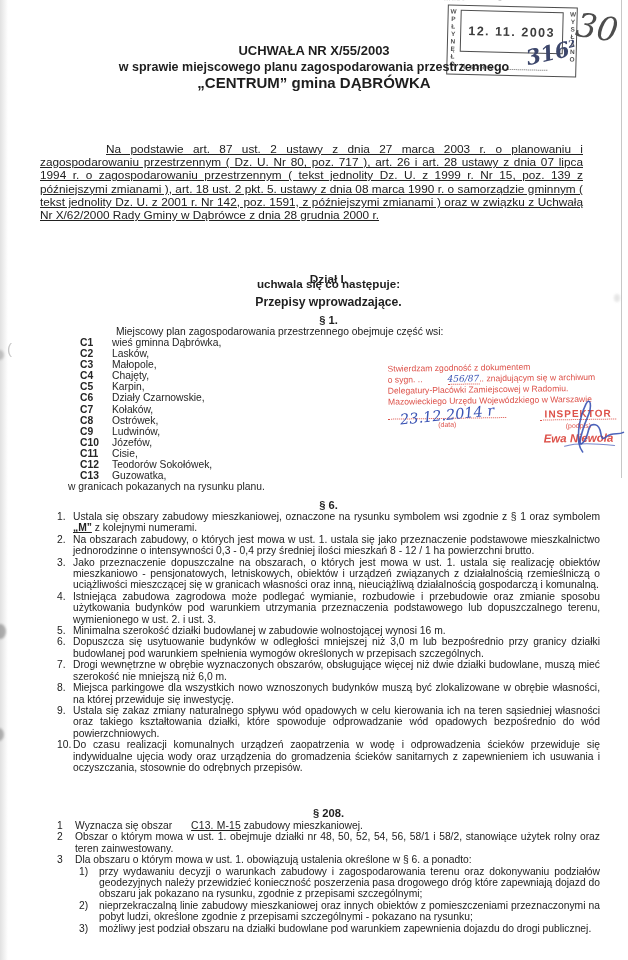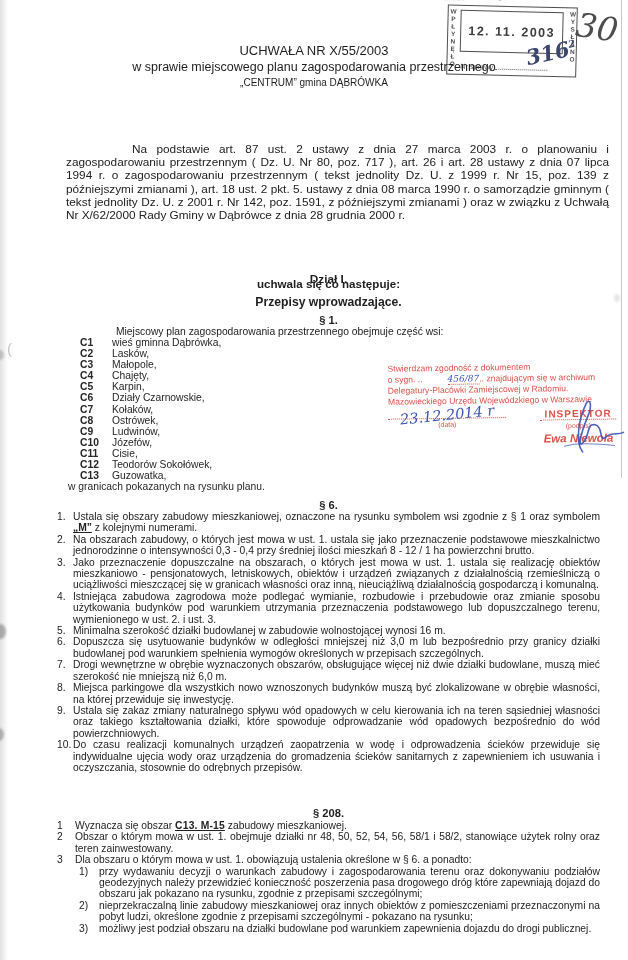--- a/index.html
+++ b/index.html
@@ -33,24 +33,24 @@
   .dotline{display:inline-block;width:52px;border-bottom:1px dotted #666;height:7px;}
   .hw{font-family:"DejaVu Serif",serif;font-style:italic;}
   .case-no{position:absolute;left:78px;top:32px;font-size:21px;color:#3c466b;
       transform:rotate(-14deg);font-weight:bold;}
   .case-no sup{font-size:10px;}
   .page-no{position:absolute;left:576px;top:8px;font-size:33px;color:#4d4d4d;
       transform:rotate(9deg);}
 
   
   .title-block{position:absolute;left:30px;top:43px;width:568px;text-align:center;
-      font-weight:normal;line-height:16px;color:#1e1e1e;}
-  .t1{font-size:13px;} .t2{font-size:13px;} .t3{font-size:12.5px;} .t4{font-size:10px;}
-  .intro{position:absolute;left:66px;top:131px;width:543px;font-size:11.8px;line-height:13.3px;
-      text-align:justify;text-indent:66px;color:#212121;}
+      font-weight:bold;line-height:16px;color:#1e1e1e;}
+  .t1{font-size:13px;} .t2{font-size:13px;} .t3{font-size:12.5px;} .t4{font-size:15px;}
+  .intro{position:absolute;left:40px;top:131px;width:543px;font-size:11.8px;line-height:13.3px;
+      text-align:justify;text-indent:66px;color:#212121;text-decoration:underline;}
   .h-center{position:absolute;left:57px;width:543px;text-align:center;font-weight:bold;color:#1f1f1f;}
   .resolve{top:248px;font-size:11.6px;margin-top:29px;}
   .dzial{top:272px;font-size:11.8px;}
   .dzial-sub{top:295px;font-size:12.2px;}
   .s1-head{top:314px;font-size:11.2px;}
   .s6-head{top:499px;font-size:11.2px;}
   .s208-head{top:807px;font-size:11.2px;}
   .s1-lead{position:absolute;left:68px;top:326px;font-size:10.3px;color:#222;margin-left:48px;}
   .vlist{position:absolute;left:80px;top:337px;font-size:10.3px;line-height:11.1px;}
   .vrow{display:flex;}
@@ -60,21 +60,21 @@
   .olist{position:absolute;left:57px;width:543px;font-size:10.3px;line-height:11.4px;
       text-align:justify;color:#222;}
   .s6-list{top:511px;}
   .s208-list{top:820px;}
   .li{position:relative;padding-left:16px;}
   .s208-list .li{padding-left:18px;}
   .num{position:absolute;left:0;top:0;}
   .subli{position:relative;margin-left:18px;padding-left:24px;}
   .subli .num{left:4px;}
   .bu{font-weight:bold;text-decoration:underline;}
-  .bu-big{font-weight:bold;text-decoration:underline;letter-spacing:.2px;}
+  .bu-big{font-weight:normal;text-decoration:underline;letter-spacing:.2px;margin-left:16px;}
 
   
   .cert{position:absolute;left:388px;top:362px;width:242px;color:#dd5149;font-size:8.6px;
       line-height:11px;transform:rotate(-.8deg);}
   .cert-line{white-space:nowrap;}
   .hwblue{color:#3a53b4;font-family:"DejaVu Serif",serif;font-style:italic;font-size:9px;
       border-bottom:1px dotted #dd5149;margin-left:25px;}
   .cert-row{display:flex;justify-content:space-between;margin-top:3px;}
   .date-col{width:118px;text-align:center;}
   .hw-date{display:block;color:#3a53b4;font-size:14.5px;transform:rotate(-5deg);

